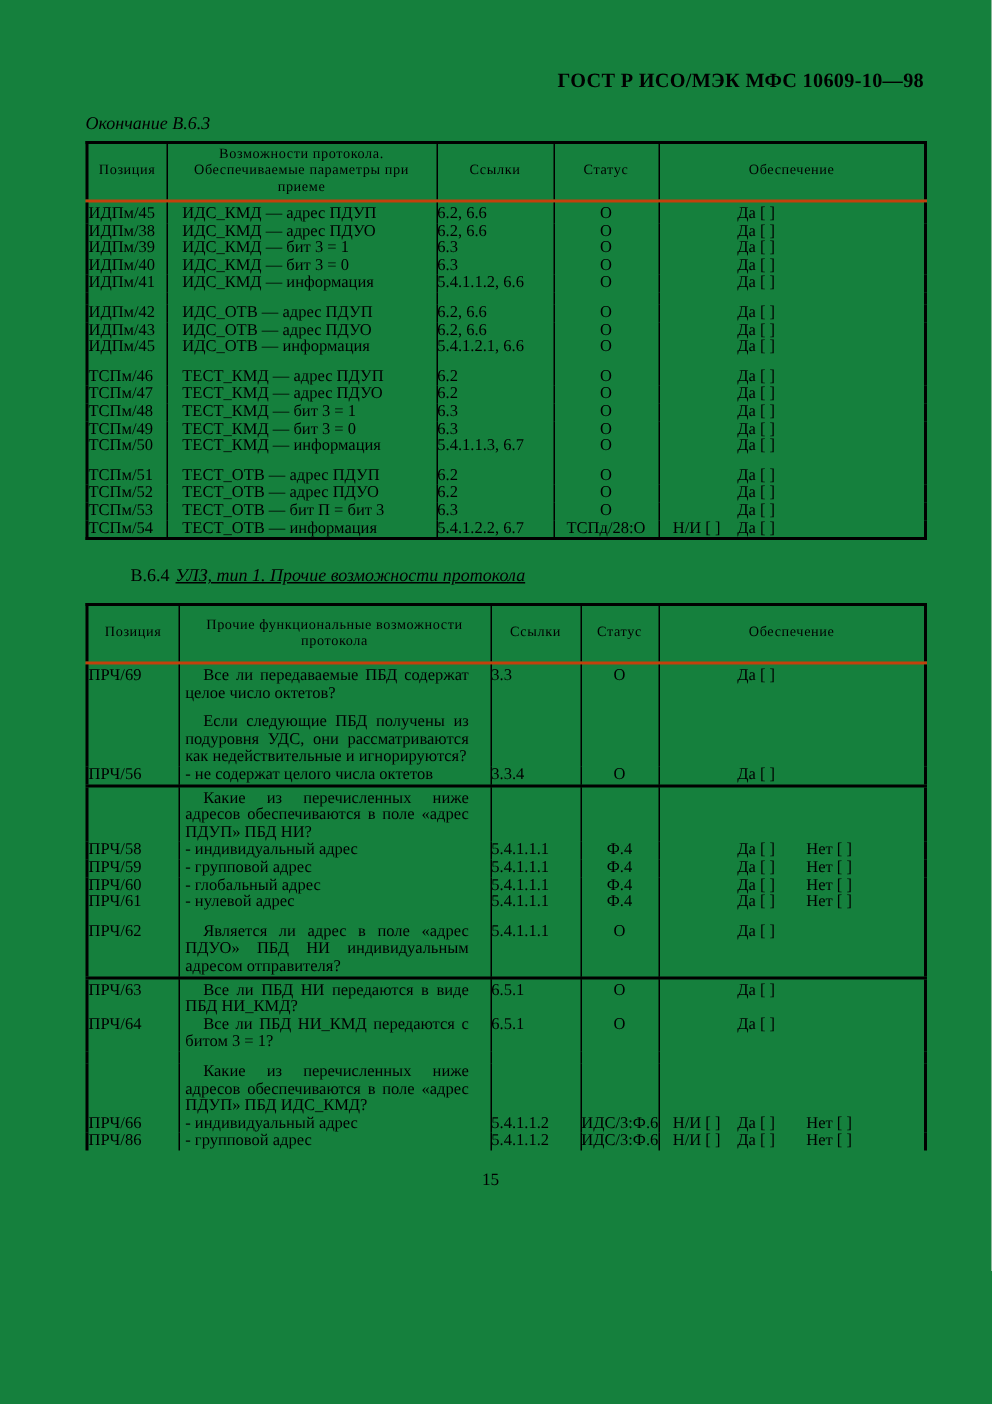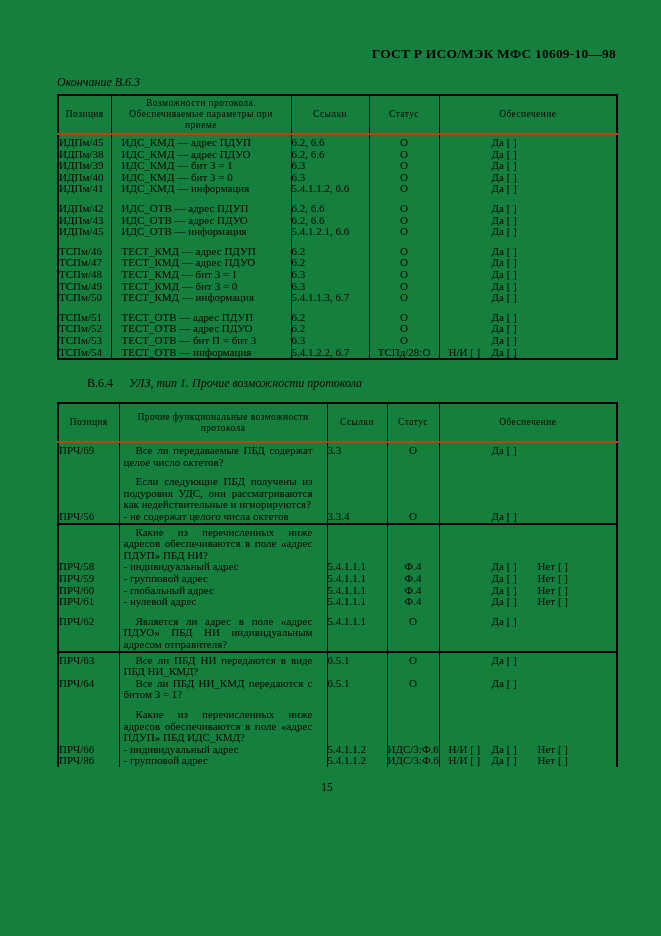--- a/index.html
+++ b/index.html
@@ -66,22 +66,22 @@
   .suprow { display:flex; padding-left:9px; }
   .suprow span { white-space:nowrap; }
   .s-ni { width:43px; }
   .s-da { width:46px; }
   .s-net { flex:1; }
   .section-heading {
     margin:16px 0 12px 30px;
     font-size:12px;
     height:14px;
   }
-  .section-heading .num { font-style:normal; margin-right:16px; }
-  .section-heading .ital { font-style:italic; }
+  .section-heading .num { font-style:normal; margin-right:4px; }
+  .section-heading .ital { font-style:italic;text-decoration:underline; }
   .page-number {
     text-align:center;
     padding-right:19px;
     margin-top:14px;
     font-size:11.5px;
   }
 </style>
 </head>
 <body>
 

